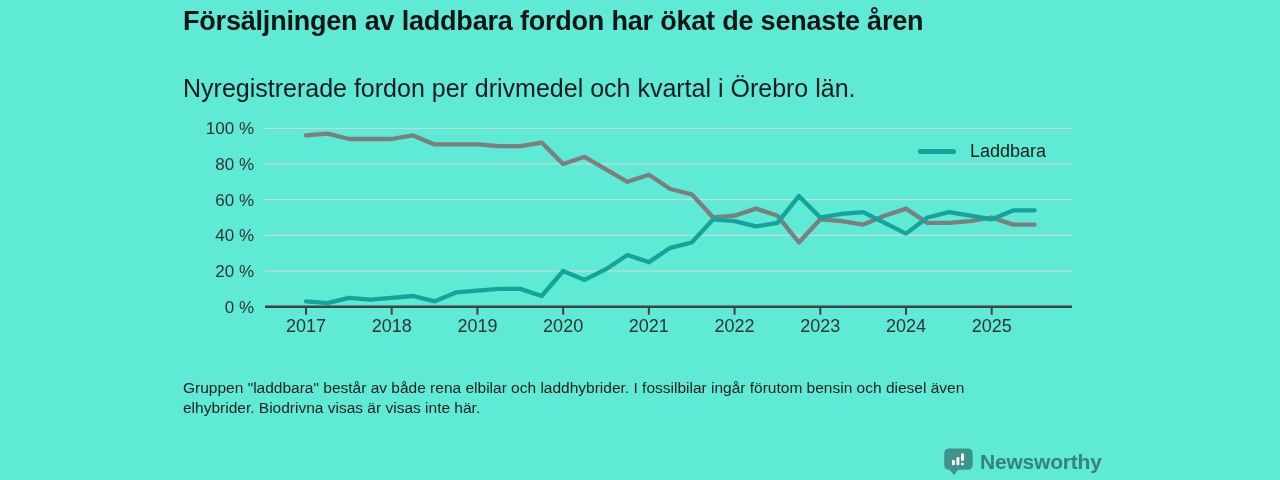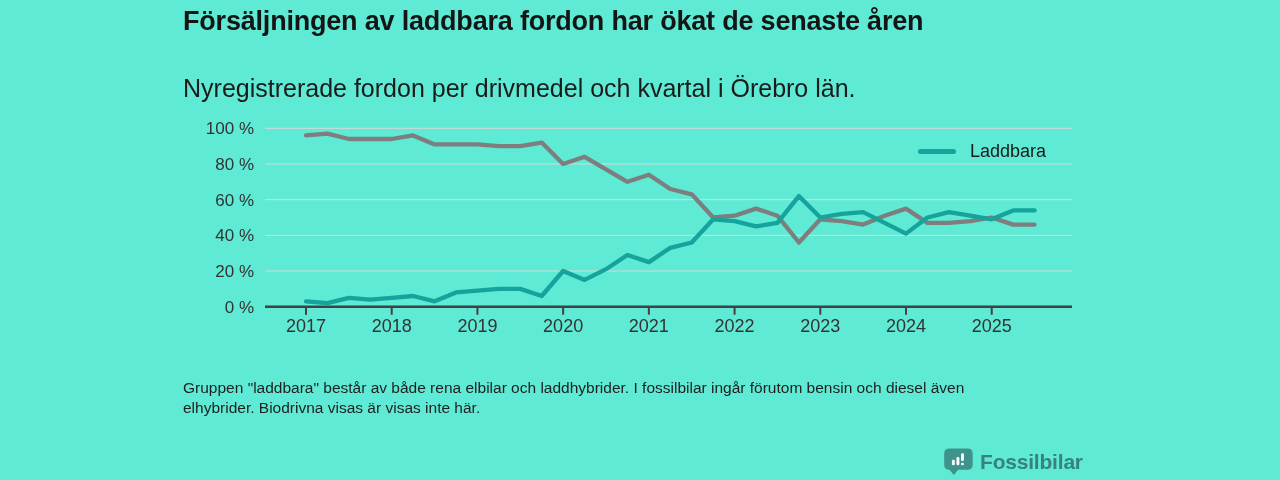--- a/index.html
+++ b/index.html
@@ -72,16 +72,16 @@
   </div>
 
   <div class="logo">
     <svg width="29" height="29" viewBox="0 0 30 30">
       <path d="M7 1.5 h16 q5.5 0 5.5 5.5 v11 q0 5.5 -5.5 5.5 h-9.5 l-4.5 5.5 -4.5 -5.5 q-5.5 0 -5.5 -5.5 v-11 q0 -5.5 5.5 -5.5 z" transform="translate(1.2,0)" fill="#3F938D"></path>
       <rect x="8.2" y="13.2" width="3" height="5.6" rx="1.3" fill="#ffffff"></rect>
       <rect x="12.9" y="10.4" width="3" height="8.4" rx="1.3" fill="#ffffff"></rect>
       <rect x="17.6" y="6.4" width="3" height="8.2" rx="1.3" fill="#ffffff"></rect>
       <rect x="17.6" y="16.4" width="3" height="2.6" rx="1.2" fill="#ffffff"></rect>
     </svg>
-    <span class="logo-text">Fossilbilar</span>
+    <span class="logo-text">Newsworthy</span>
   </div>
 
 </div>
 
 </body></html>

